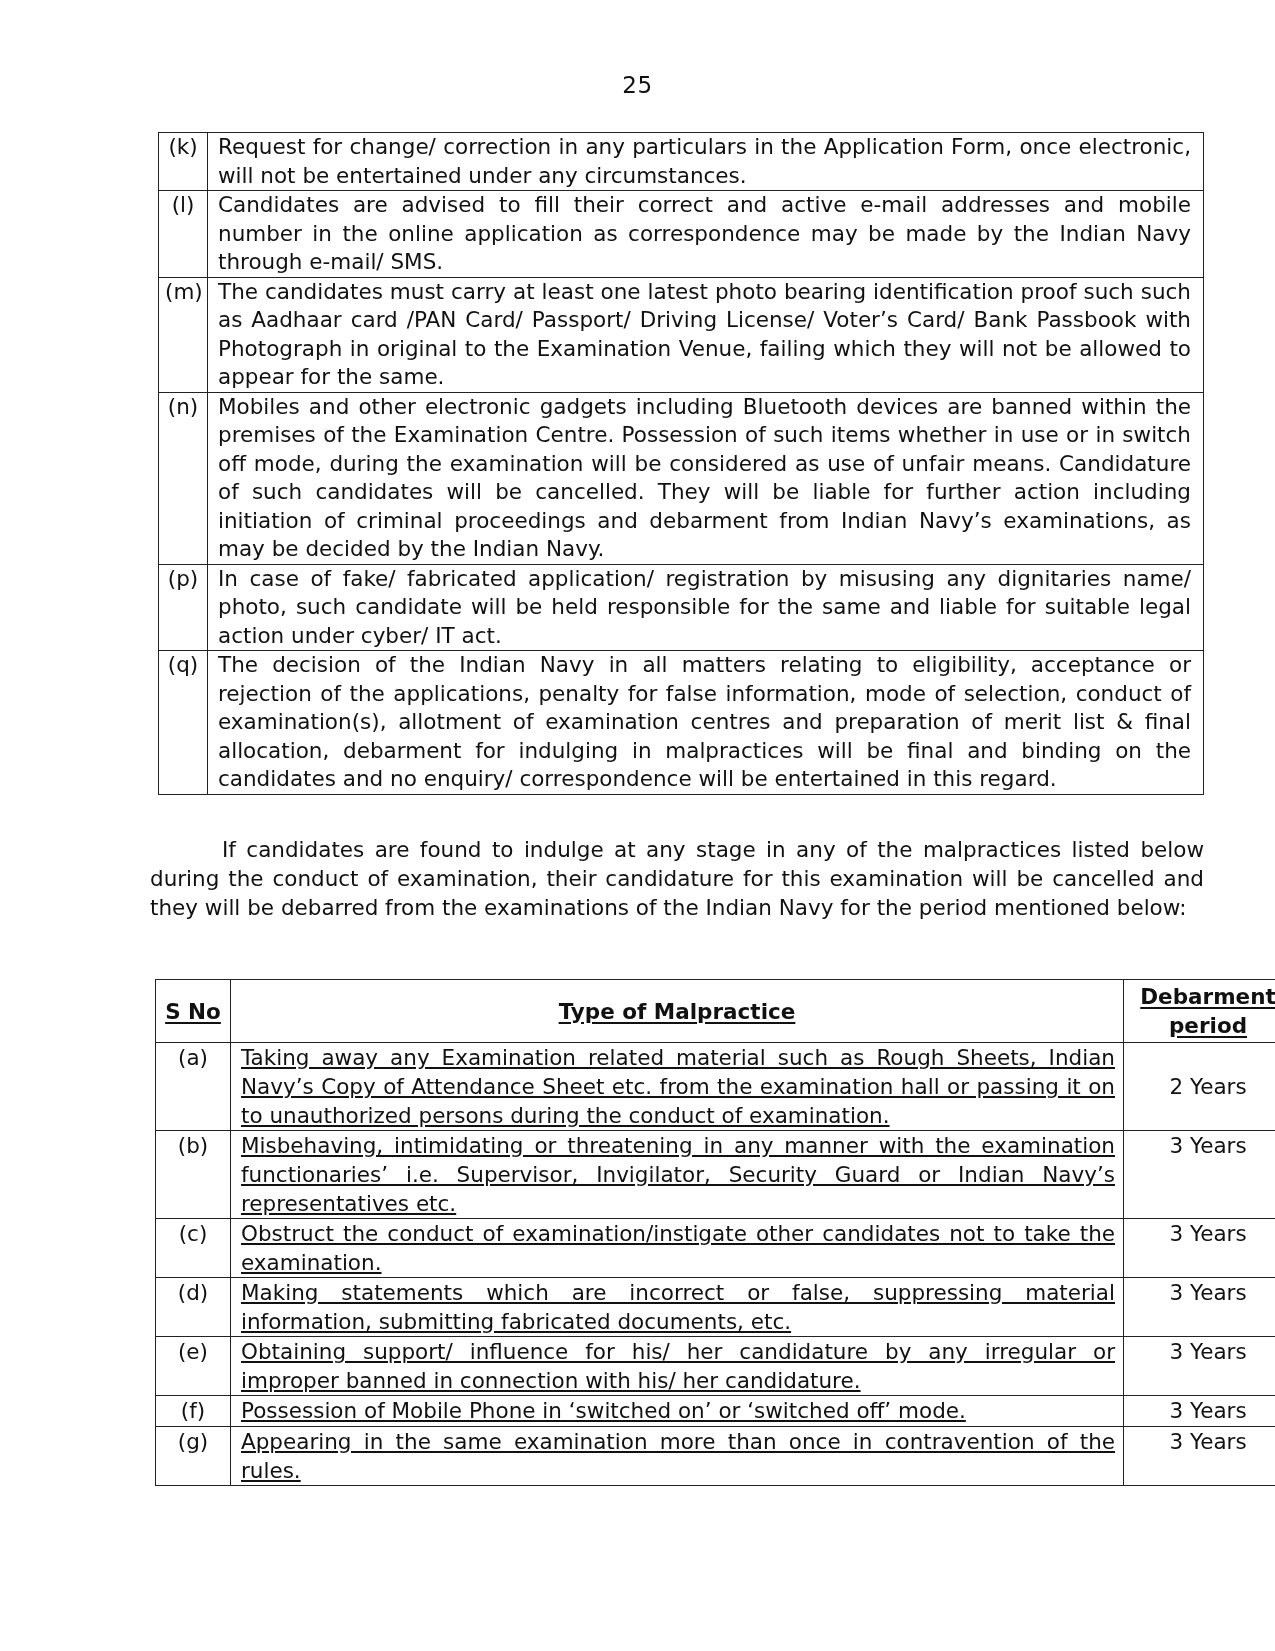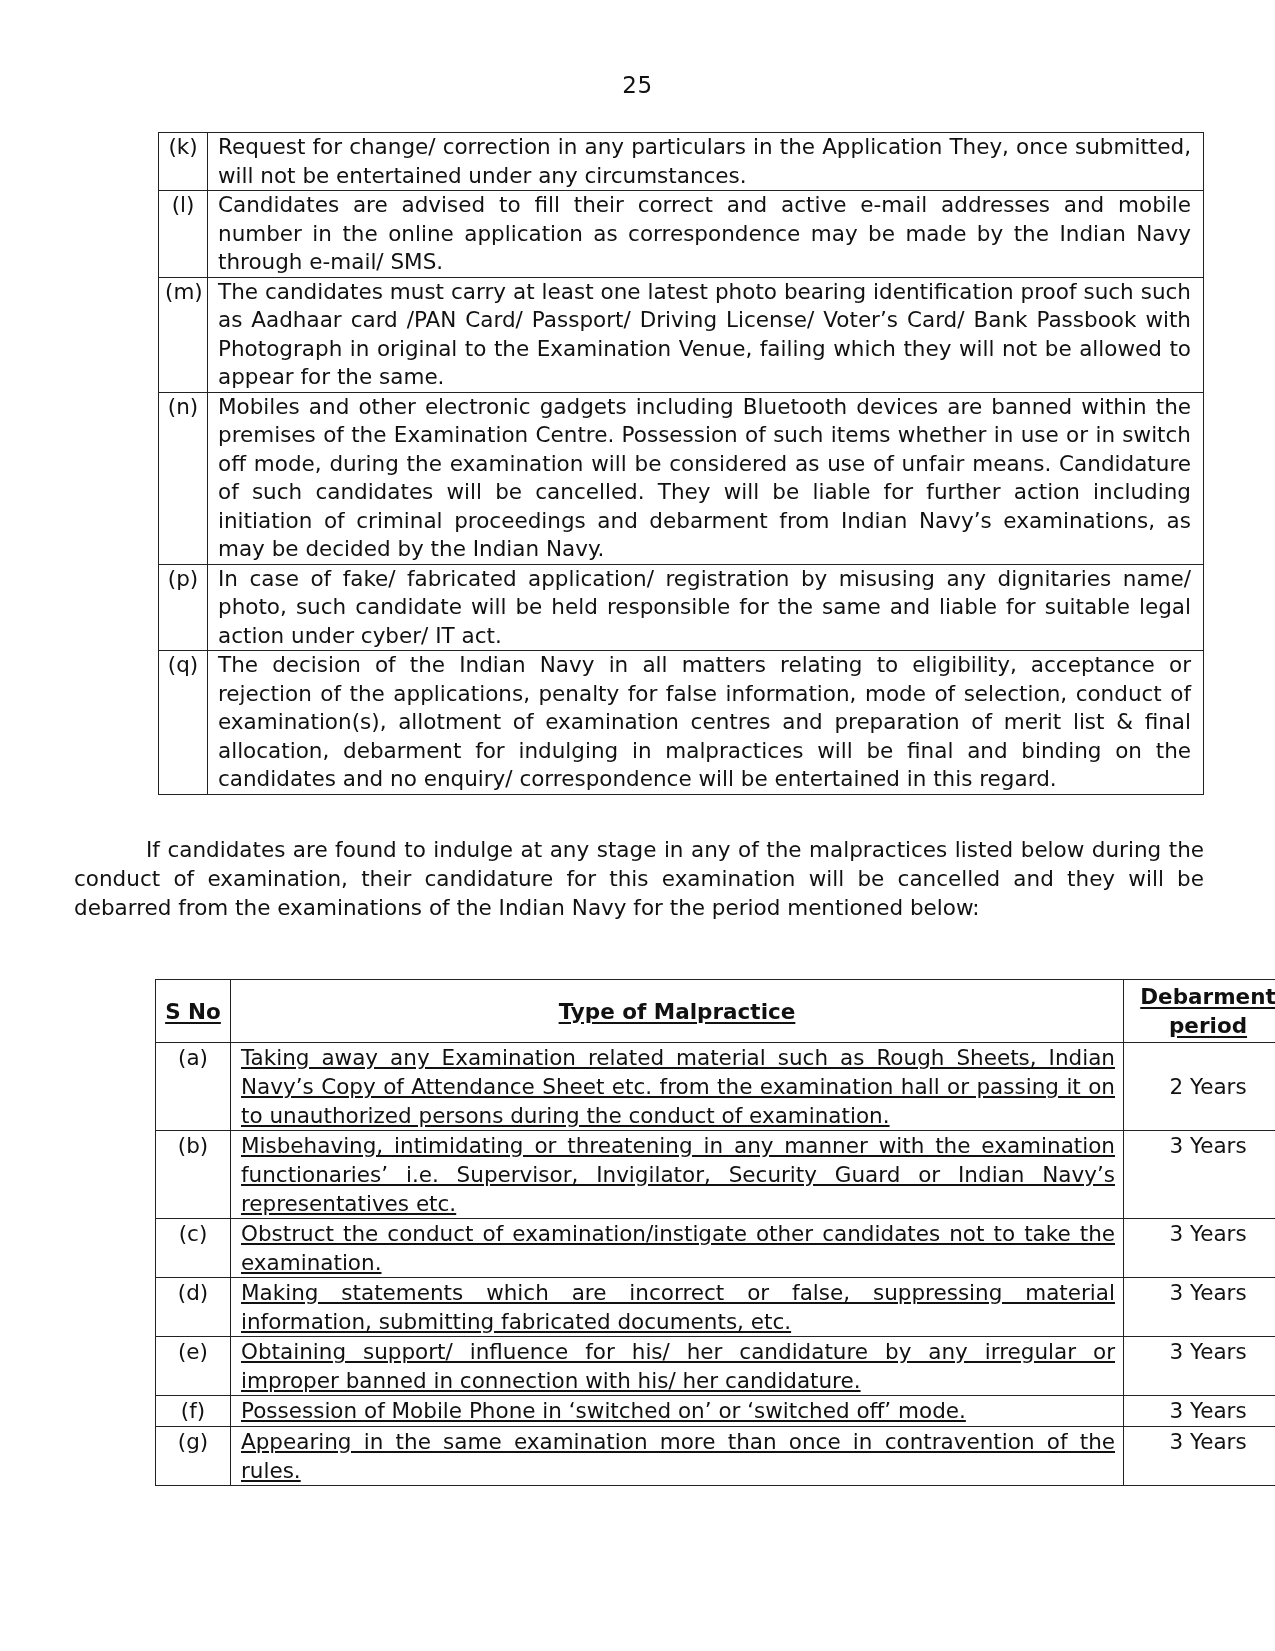--- a/index.html
+++ b/index.html
@@ -21,21 +21,21 @@
   .t1 td.lbl { width: 36px; text-align: center; padding: 0 6px 0 6px; }
   .t1 td.txt { text-align: justify; text-align-last: left; }
   .sec {
     position: absolute; left: 74px; top: 835px; width: 1130px;
     font-size: 21.5px; line-height: 29px;
   }
   .sec-head { display: flex; }
   .sec-num { width: 76px; }
   .sec-title { font-weight: bold; text-decoration: underline; text-underline-offset: 3px; }
   .sec-body {
-    text-align: justify; text-align-last: left; text-indent: 72px;
+    margin-left: 76px; text-align: justify; text-align-last: left; text-indent: 72px;
   }
   .t2 {
     position: absolute; left: 155px; top: 979px; width: 1138px;
   }
   .t2 td, .t2 th { font-size: 21.5px; line-height: 29px; }
   .t2 th { font-weight: bold; text-decoration: underline; text-underline-offset: 3px; vertical-align: middle; padding: 2px 4px; }
   .t2 .c1 { width: 66px; text-align: center; }
   .t2 .c3 { width: 160px; text-align: center; }
   .t2 td.txt { padding: 0 8px 0 10px; text-align: justify; text-align-last: left; text-decoration: underline; }
   .t2 td.per { text-align: center; padding-top: 0; }
@@ -44,21 +44,21 @@
 </style>
 </head>
 <body>
 
 <div class="page-number">25</div>
 
 <table class="t1">
   <tbody>
     <tr>
       <td class="lbl">(k)</td>
-      <td class="txt">Request for change/ correction in any particulars in the Application They, once submitted, will not be entertained under any circumstances.</td>
+      <td class="txt">Request for change/ correction in any particulars in the Application Form, once electronic, will not be entertained under any circumstances.</td>
     </tr>
     <tr>
       <td class="lbl">(l)</td>
       <td class="txt">Candidates are advised to fill their correct and active e-mail addresses and mobile number in the online application as correspondence may be made by the Indian Navy through e-mail/ SMS.</td>
     </tr>
     <tr>
       <td class="lbl">(m)</td>
       <td class="txt">The candidates must carry at least one latest photo bearing identification proof such such as Aadhaar card /PAN Card/ Passport/ Driving License/ Voter’s Card/ Bank Passbook with Photograph in original to the Examination Venue, failing which they will not be allowed to appear for the same.</td>
     </tr>
     <tr>

